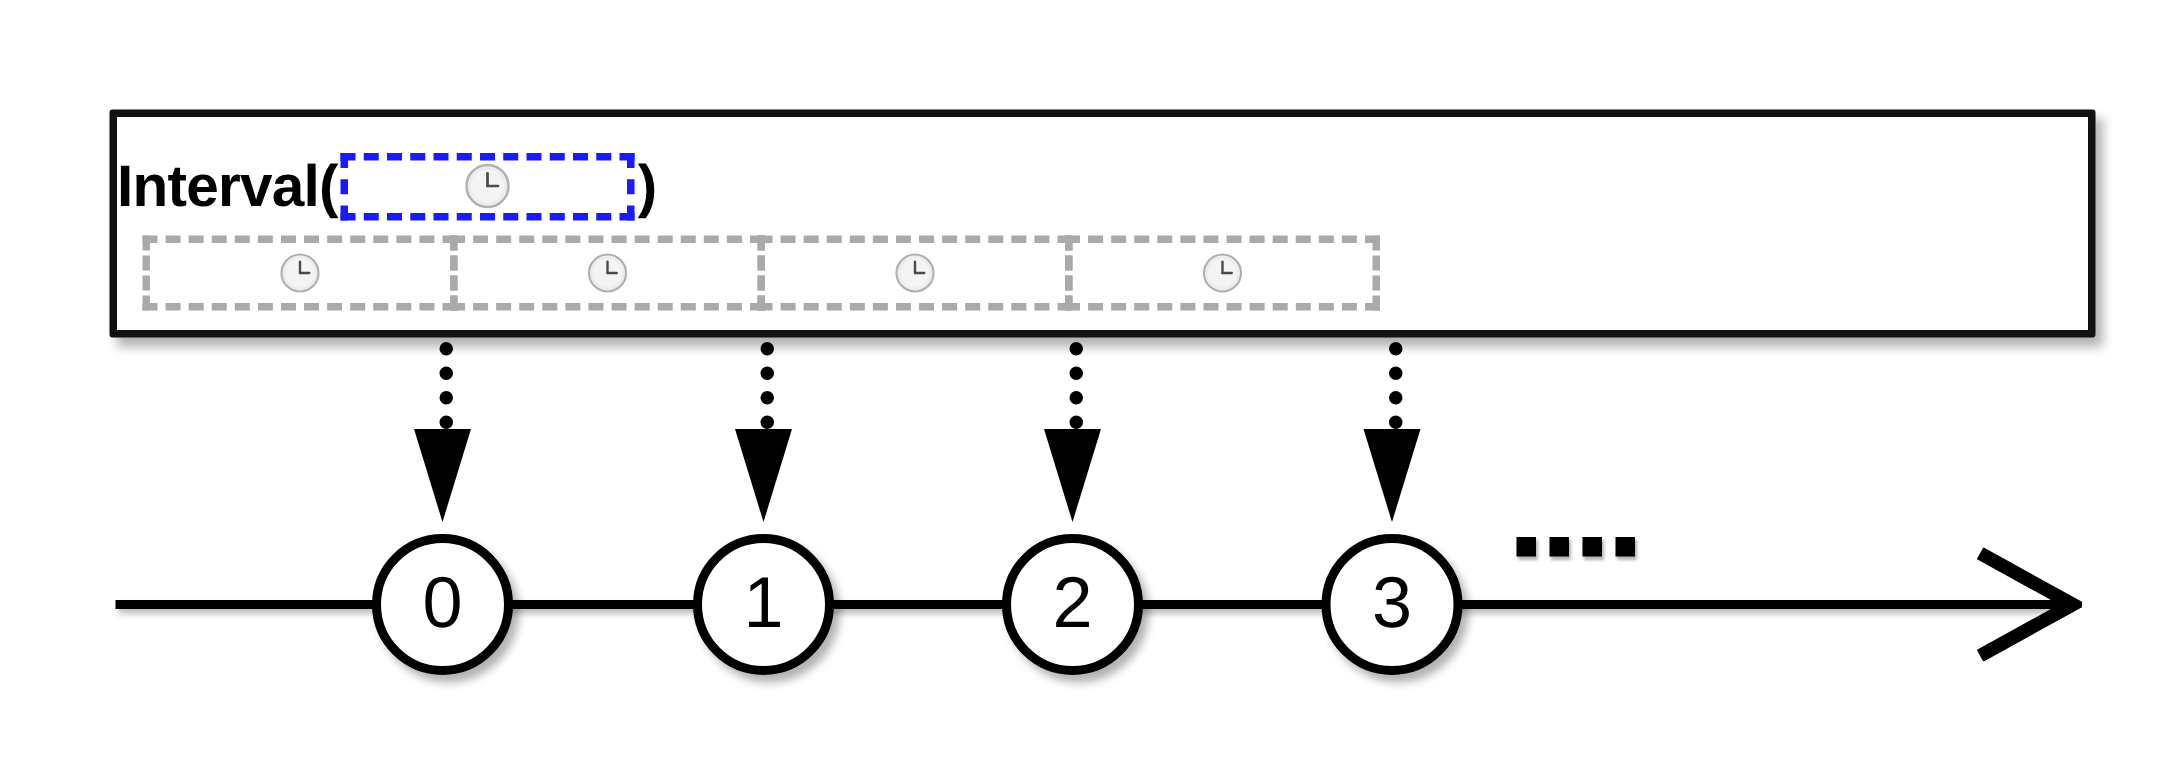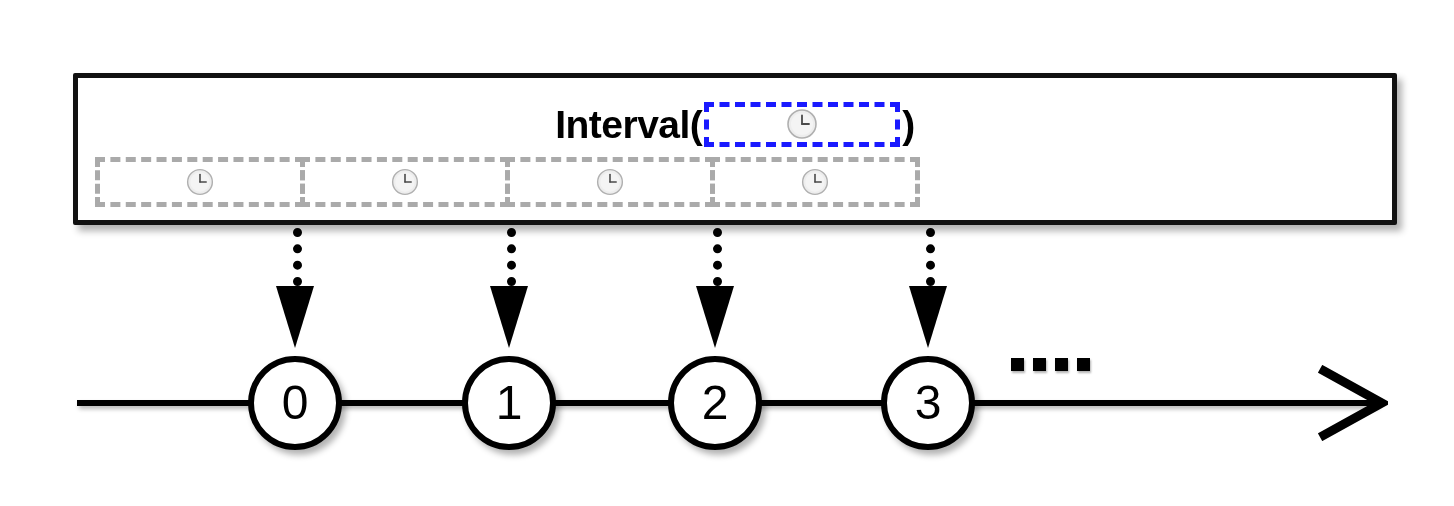--- a/index.html
+++ b/index.html
@@ -35,21 +35,21 @@
 
   
   .title-row {
     position: absolute;
     left: 0;
     top: 20px;
     width: 100%;
     height: 52px;
     display: flex;
     align-items: center;
-    justify-content: center;
+    justify-content: flex-start;
     pointer-events: none;
   }
   .title-text {
     font-family: "Liberation Sans", sans-serif;
     font-weight: bold;
     font-size: 39px;
     line-height: 1;
     color: #000000;
     letter-spacing: -0.5px;
     white-space: pre;

